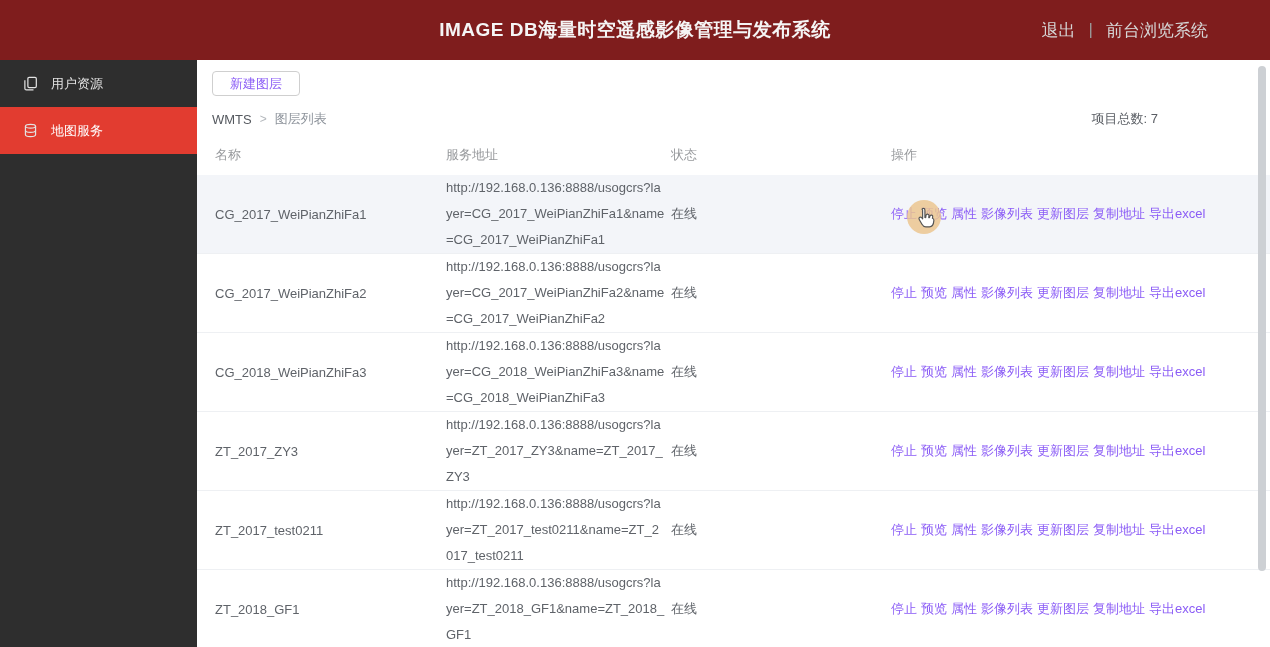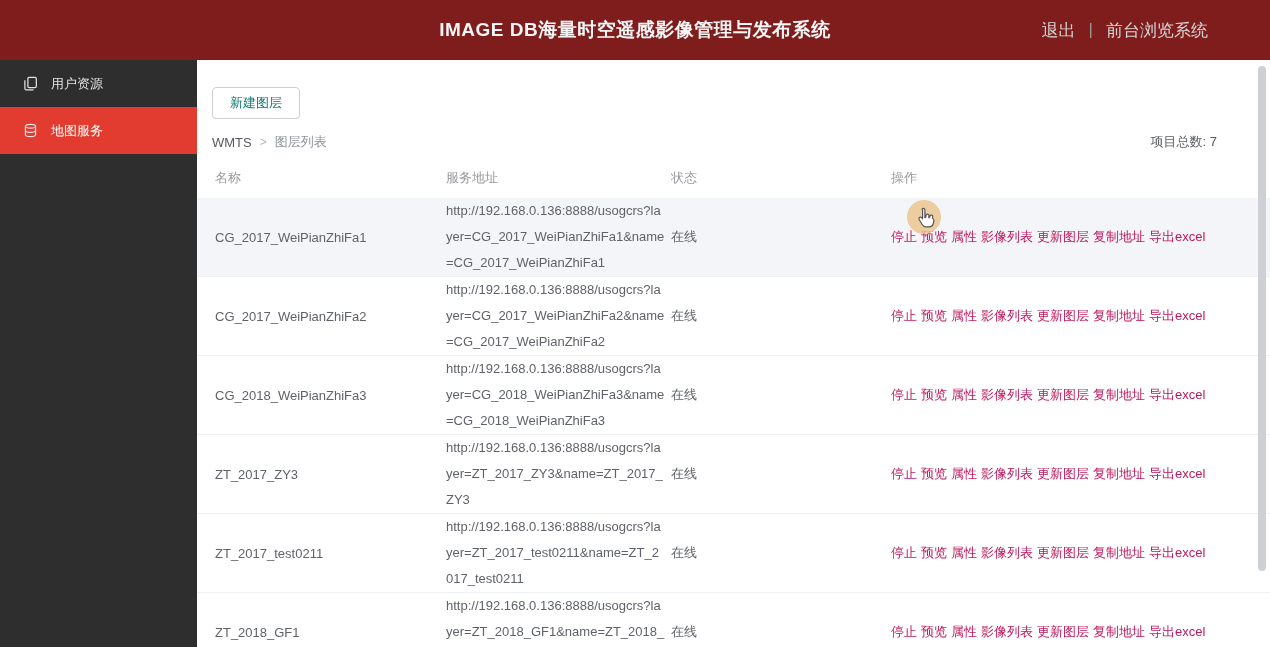--- a/index.html
+++ b/index.html
@@ -27,28 +27,27 @@
     height:47px; display:flex; align-items:center; padding-left:23px; gap:13px;
     color:#e3e3e3; font-size:13px; cursor:pointer;
   }
   .side-item.active { background:#e23c30; color:#fff; }
   .side-icon { width:15px; height:15px; display:inline-flex; color:#e3e3e3; flex-shrink:0; }
   .side-icon svg { width:100%; height:100%; }
   
   .main { position:absolute; top:60px; left:197px; right:0; bottom:0; background:#fff; overflow:hidden; }
   .toolbar { padding:11px 0 0 15px; }
   .new-layer-btn {
-    height:32px; padding:0 17px; background:#fff; border:1px solid #cfcfcf;
-    border-radius:4px; font-size:13px; color:#0f766e; cursor:pointer;
+    height:25px; padding:0 17px; background:#fff; border:1px solid #cfcfcf;
+    border-radius:4px; font-size:13px; color:#8b5cf6; cursor:pointer;
     font-family:inherit;
-    margin-top:16px;
   }
   .crumb-row {
     display:flex; align-items:flex-end; justify-content:space-between;
-    margin:14px 0 0 15px; padding-right:53px; font-size:13px; height:18px;
+    margin:14px 0 0 15px; padding-right:112px; font-size:13px; height:18px;
   }
   .breadcrumb { display:flex; align-items:center; gap:8px; }
   .crumb-first { color:#55595f; cursor:pointer; }
   .crumb-sep { color:#b4b8bd; font-size:12px; }
   .crumb-last { color:#8d939b; }
   .summary { color:#5a5e64; }
   
   .thead {
     display:flex; color:#97999c; font-size:13px;
     padding:18px 0 11px 18px;
@@ -57,21 +56,21 @@
   .col-url  { width:225px; flex-shrink:0; padding-right:6px;margin-left:16px; }
   .col-status { width:220px; flex-shrink:0; }
   .col-ops { flex:1; }
   .trow {
     display:flex; align-items:center; min-height:79px;
     padding-left:18px; font-size:13px; color:#5f6369;
     border-bottom:1px solid #eef0f3; background:#fff;
   }
   .trow.hl { background:#f3f5f9; }
   .cell-url { line-height:26px; word-break:break-all; }
-  .op-link { color:#be185d; text-decoration:none; margin-right:4px; cursor:pointer; }
+  .op-link { color:#8b5cf6; text-decoration:none; margin-right:4px; cursor:pointer; }
   
   .scrollbar-track { position:absolute; top:0; right:4px; width:8px; bottom:0; background:transparent; }
   .scrollbar-thumb { position:absolute; top:6px; right:0; width:8px; height:505px; border-radius:4px; background:#cdd0d4; }
   
   .cursor-overlay { position:absolute; left:907px; top:200px; width:40px; height:44px; z-index:20; pointer-events:none; }
   .cursor-circle { position:absolute; left:0; top:0; width:34px; height:34px; border-radius:50%; background:#ecc58c; opacity:.82; }
   .cursor-hand { position:absolute; left:8px; top:6px; width:22px; height:26px; }
 </style>
 </head>
 <body>

